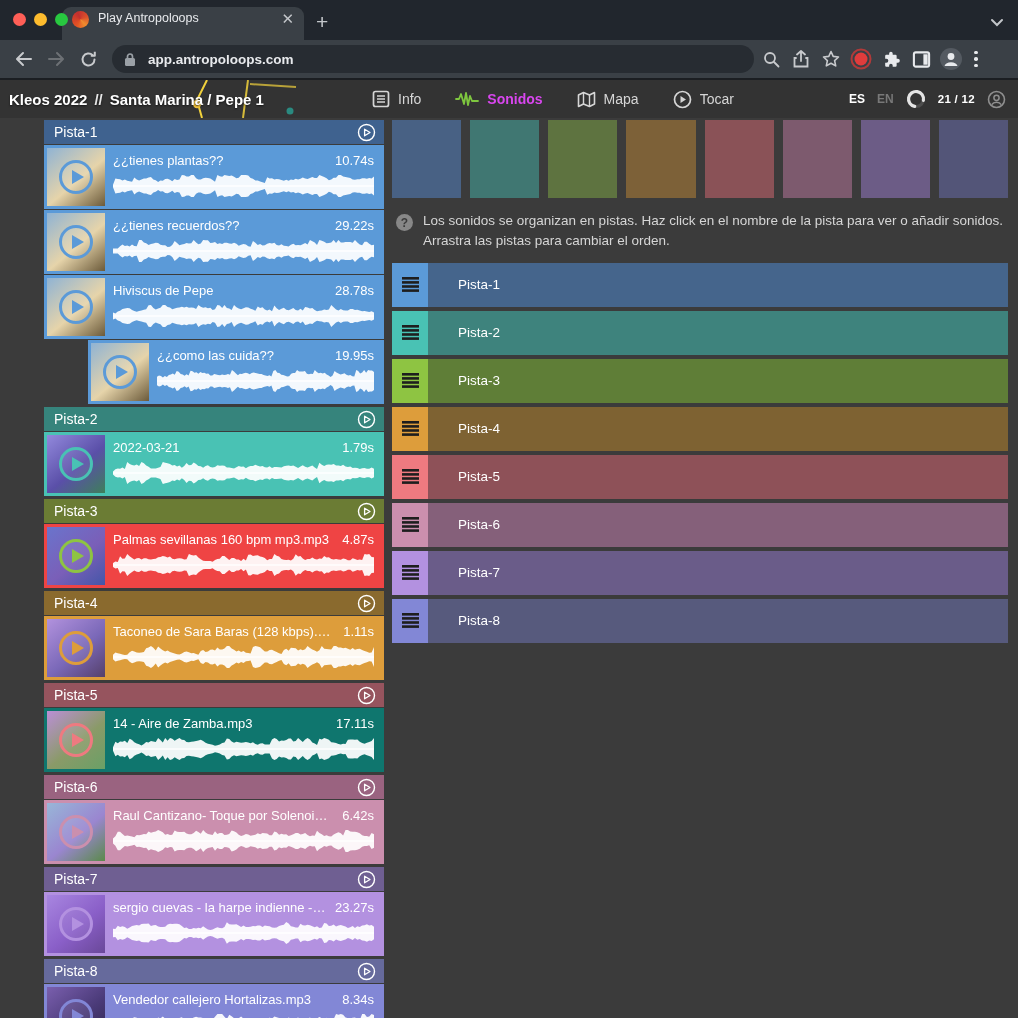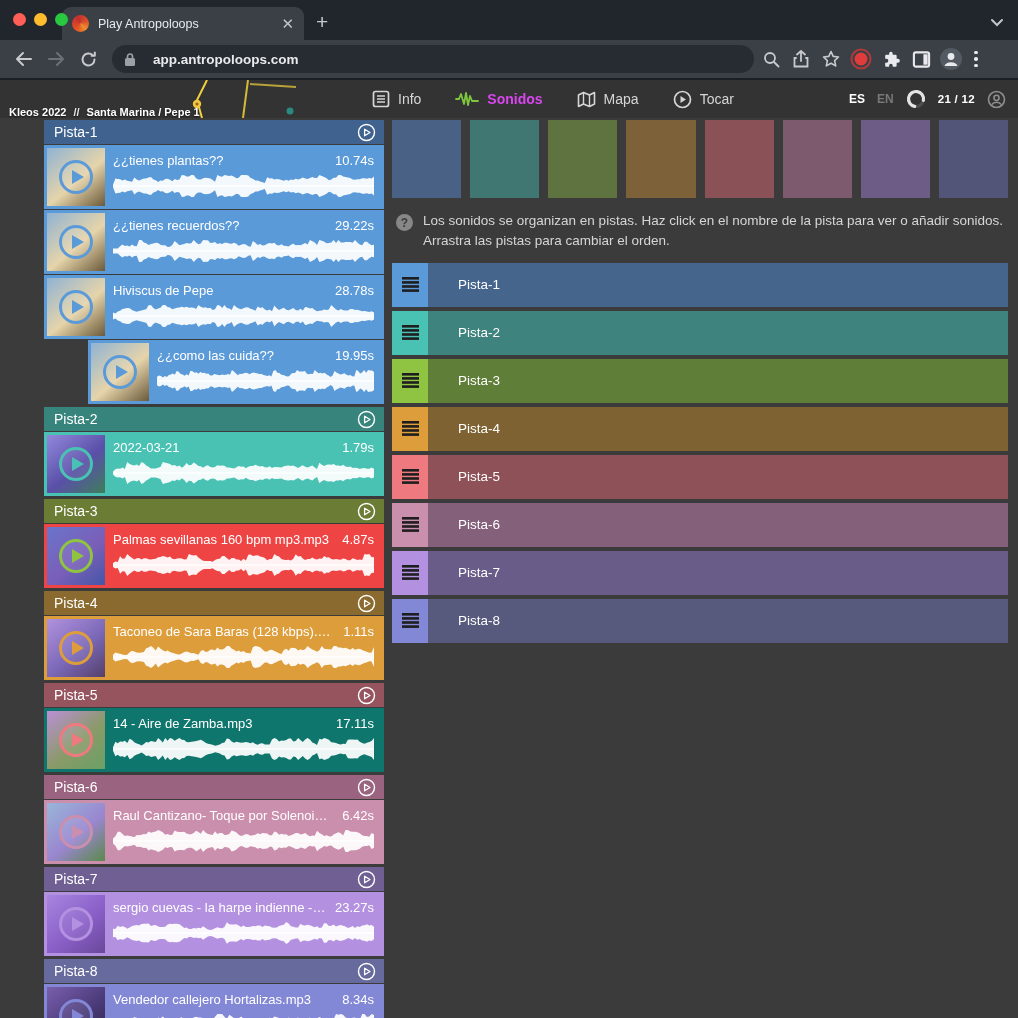--- a/index.html
+++ b/index.html
@@ -4,49 +4,49 @@
 <style>
   * { margin:0; padding:0; box-sizing:border-box; }
   html,body { width:1018px; height:1018px; overflow:hidden; background:#3b3b3b;
     font-family:"Liberation Sans", sans-serif; }
 
   
   .tabstrip { height:40px; background:#21262d; display:flex; align-items:flex-end; position:relative; }
   .traffic { display:flex; gap:8px; align-items:center; position:absolute; left:13px; top:13px; }
   .light { width:13px; height:13px; border-radius:50%; }
   .tab { margin-left:62px; width:242px; height:33px; background:#3a4046; border-radius:9px 9px 0 0;
-    display:flex; align-items:center; padding:12px 10px; gap:9px; }
+    display:flex; padding:4px 10px; gap:9px; }
   .favicon { width:17px; height:17px; border-radius:50%;
     background:conic-gradient(from 210deg,#e35324,#c22f2f 35%,#d94f2b 60%,#ef8d2e 80%,#e35324); }
   .tabtitle { color:#e8eaed; font-size:12.5px; flex:1; white-space:nowrap; overflow:hidden; }
   .tabclose { color:#c3c6ca; font-size:15px; line-height:1; cursor:default; }
   .newtab { color:#c3c6ca; font-size:21px; margin:0 0 6px 12px; }
   .tabchevron { position:absolute; right:14px; top:18px; }
   .toolbar { height:38px; background:#3a4046; display:flex; align-items:center; padding:0 10px; gap:4px; }
   .navbtn { width:28px; height:28px; display:flex; align-items:center; justify-content:center; }
   .omnibox { height:28px; flex:0 0 642px; background:#272c32; border-radius:14px; display:flex;
-    align-items:center; padding:0 12px; gap:17px; margin-left:6px; overflow:hidden; }
+    align-items:center; padding:0 12px; gap:12px; margin-left:6px; overflow:hidden; }
   .urlhost { color:#e8eaed; font-size:13.5px; font-weight:700; white-space:nowrap; }
   .urlpath { color:#9aa0a6; font-size:13.5px; white-space:nowrap; overflow:hidden; }
   .tool-ic { width:26px; height:26px; display:flex; align-items:center; justify-content:center; }
   .chromedots { display:flex; flex-direction:column; gap:3px; margin-left:6px; }
   .chromedots i { width:3.5px; height:3.5px; border-radius:50%; background:#e8eaed; }
   .divline { height:2px; background:#1b1e22; }
 
   
   .appheader { height:38px; background:#333; display:flex; align-items:center; }
   .banner { width:340px; height:38px; position:relative; flex:none; overflow:hidden;
     background:
       linear-gradient(rgba(20,16,12,.38), rgba(20,16,12,.38)),
       linear-gradient(100deg,#2e2a26 0,#4a423a 9%,#2c2824 13%,#6b5e4e 16%,#3a332c 19%,#8a7a64 24%,#9a8a72 30%,#ab9a80 38%,#8f7c62 46%,#b2a184 54%,#96members 0),
       linear-gradient(100deg,#3a332c 0,#4a4038 14%,#9a8a72 26%,#a89878 40%,#8f7458 55%,#b0a085 66%,#9a7a60 78%,#a58c6e 90%,#8a6a52 100%);
   }
   .banner svg { position:absolute; inset:0; }
-  .crumbs { position:absolute; left:9px; top:0; height:38px; display:flex; align-items:flex-end; gap:7px;
-    color:#fff; font-size:11px; font-weight:600; text-shadow:0 1px 2px rgba(0,0,0,.6); white-space:nowrap; }
+  .crumbs { position:absolute; left:9px; top:0; height:38px; display:flex; align-items:center; gap:7px;
+    color:#fff; font-size:15px; font-weight:600; text-shadow:0 1px 2px rgba(0,0,0,.6); white-space:nowrap; }
   .crumb-sep { font-weight:700; color:#e8e8e8; }
   .nav { display:flex; align-items:center; gap:14px; margin-left:22px; }
   .navitem { display:flex; align-items:center; gap:8px; color:#d6d6d6; font-size:14px; padding:0 10px; height:38px; }
   .navitem.active { color:#d946ef;font-weight:bold; }
   .hdr-right { margin-left:auto; display:flex; align-items:center; gap:12px; padding-right:12px; }
   .lang { font-size:12px; font-weight:700; }
   .lang.es { color:#fff; }
   .lang.en { color:#787878; }
   .loopcount { color:#fff; font-size:11.5px; font-weight:700; letter-spacing:.3px; }
 

